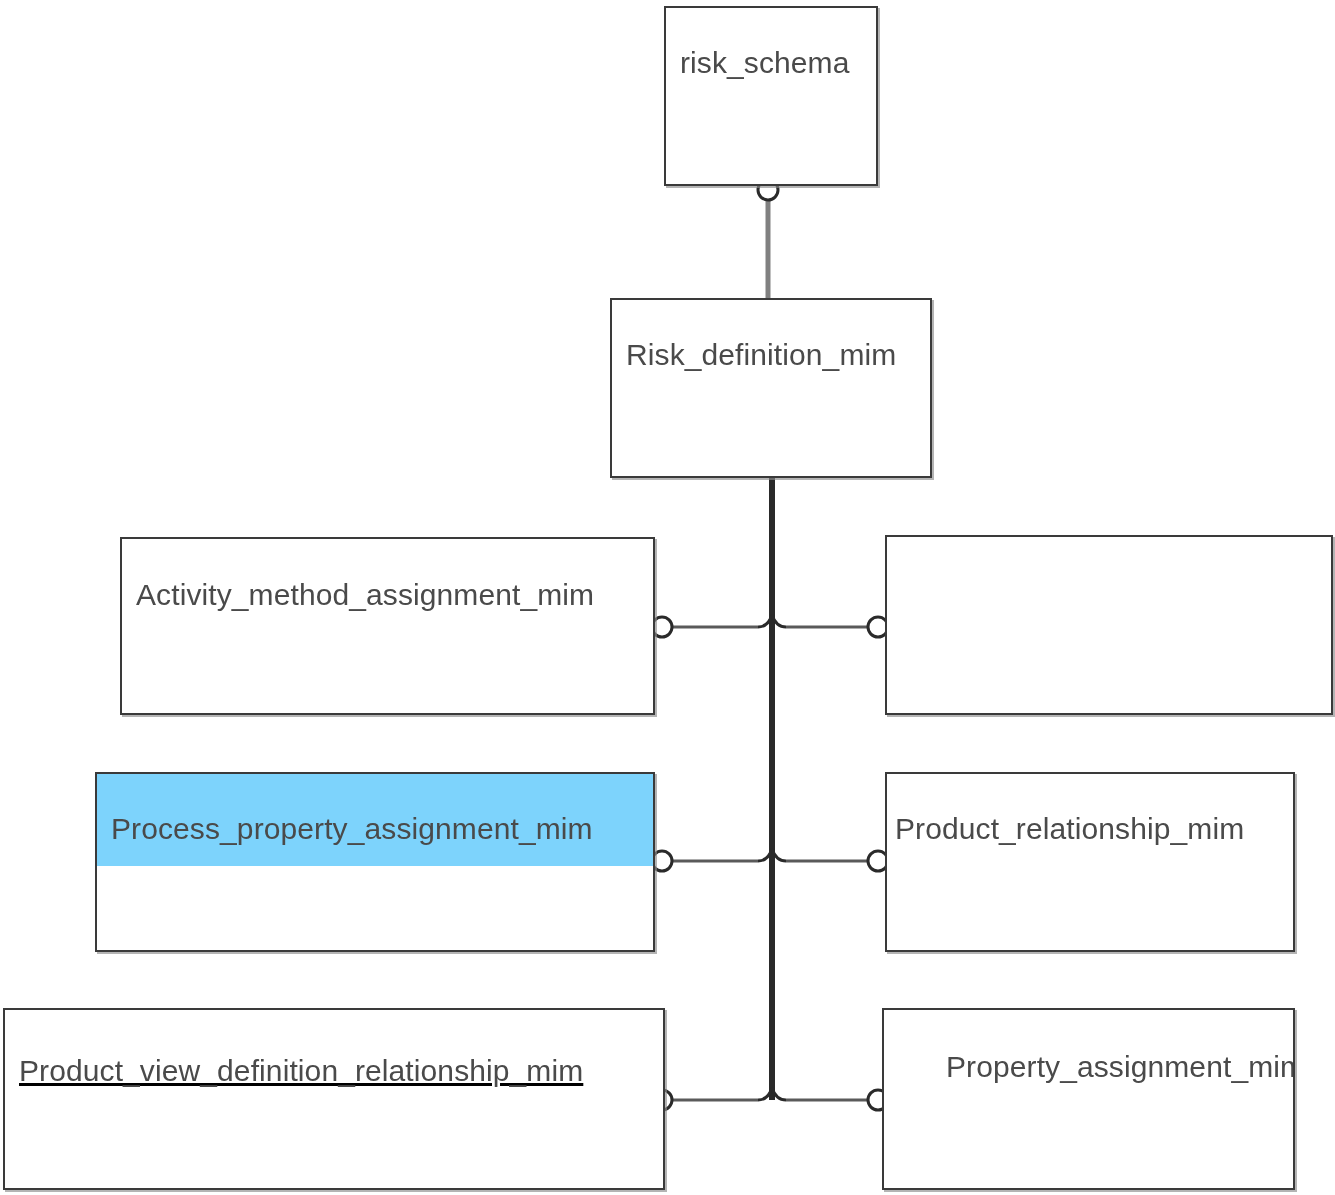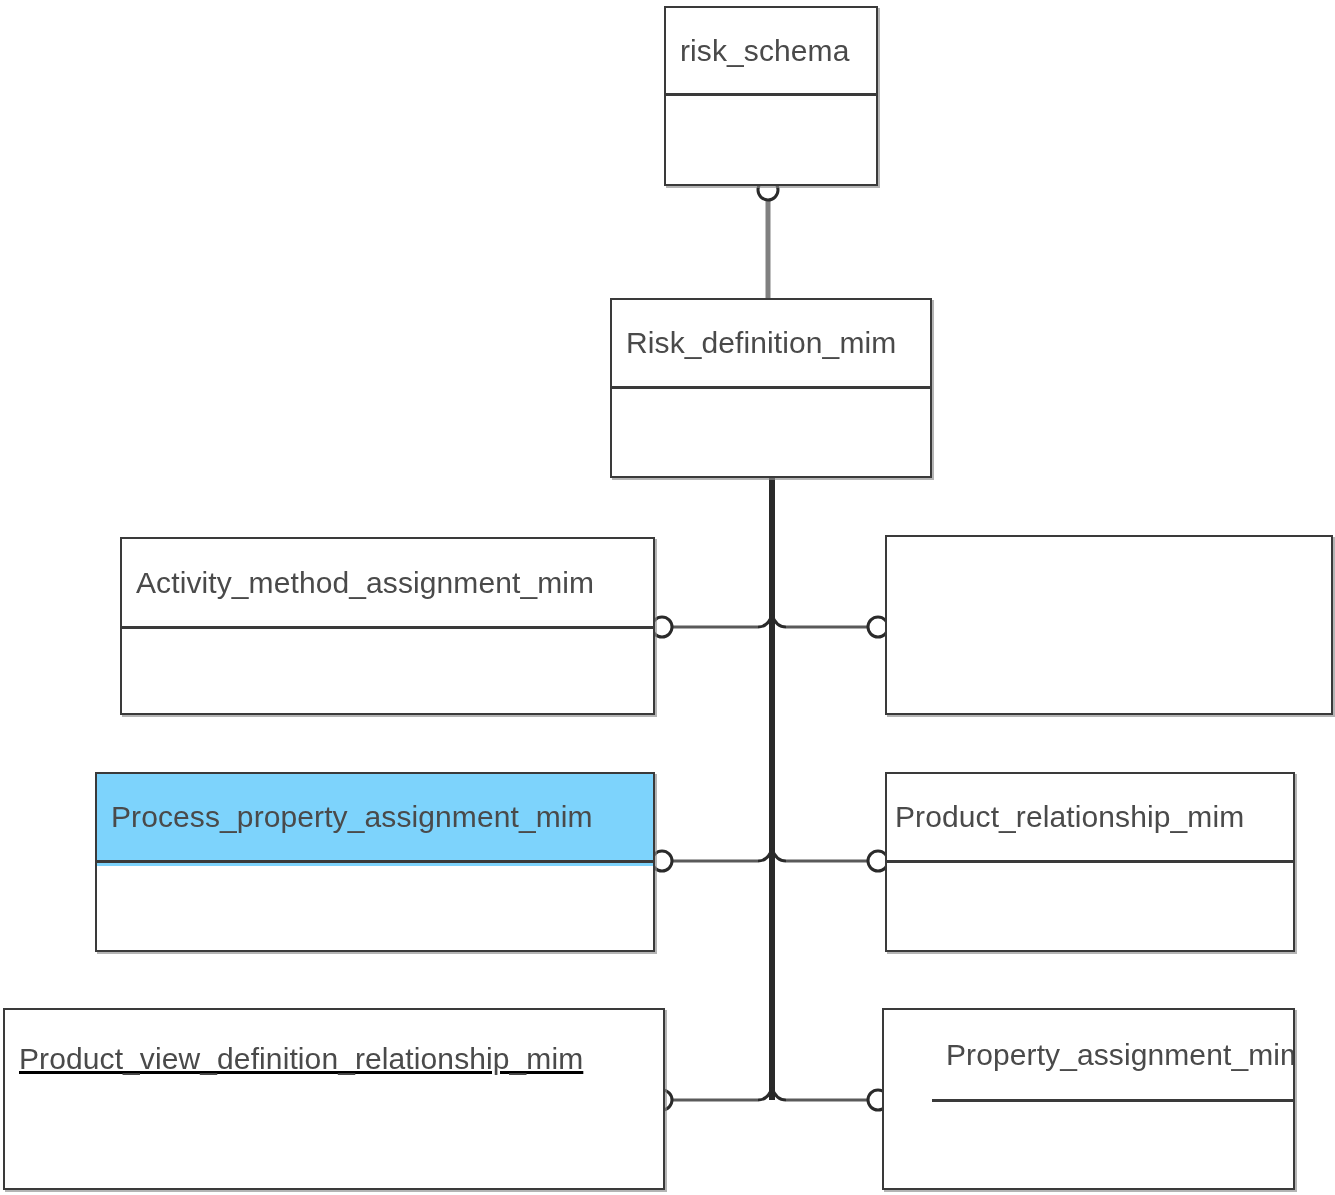--- a/index.html
+++ b/index.html
@@ -30,21 +30,21 @@
     position: absolute;
     box-sizing: border-box;
     background: #ffffff;
     border: 2px solid #3a3a3a;
     box-shadow: 2px 2px 0 0 rgba(140,140,140,0.65);
   }
   .entity .title-bar {
     position: absolute;
     left: 0;
     right: 0;
-    top: 0;
+    top: 12px;
     display: flex;
     align-items: center;
     box-sizing: border-box;
     padding-left: 14px;
     padding-right: 8px;
     border-bottom: 3px solid #3a3a3a;
     overflow: hidden;
     white-space: nowrap;
   }
   .entity .title-text {

